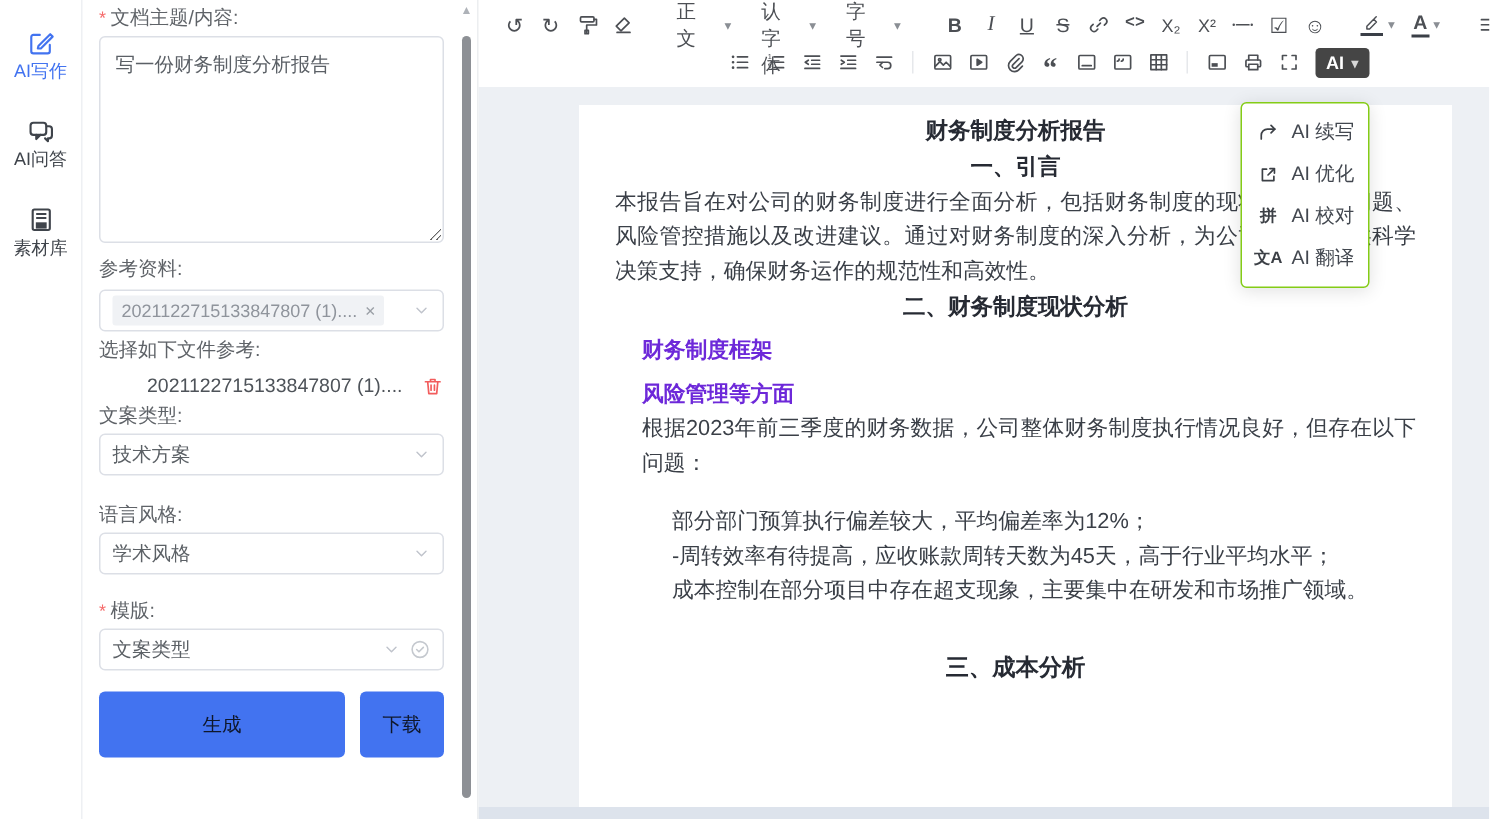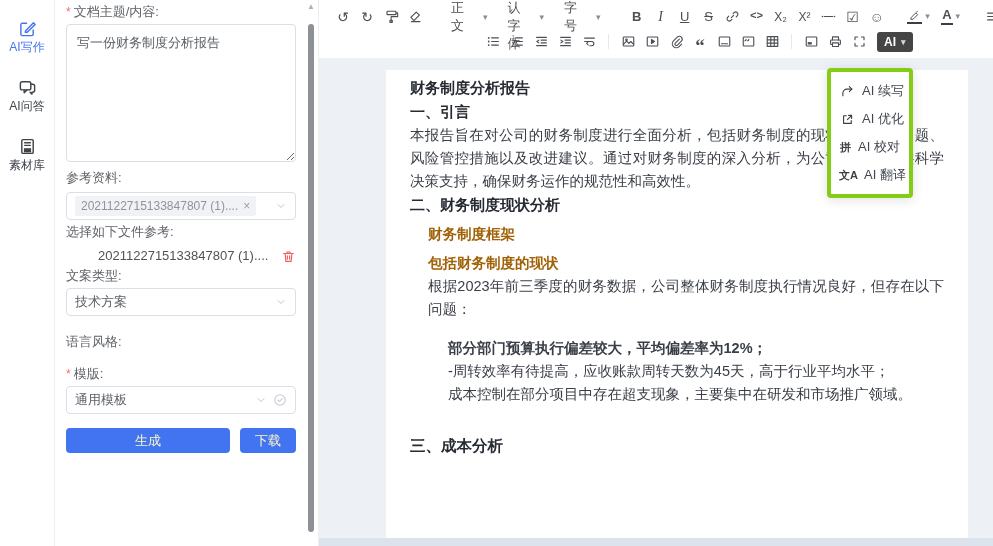--- a/index.html
+++ b/index.html
@@ -33,21 +33,21 @@
   .tag{background:#f0f2f5;border-radius:2px;padding:3px 6px;font-size:12px;color:#8f949c;
        display:inline-flex;align-items:center;gap:5px;max-width:185px;white-space:nowrap;}
   .tag .x{cursor:pointer;color:#9a9fa6;font-size:12px;}
   .file-group{font-size:13px;color:#4e5359;line-height:16px;padding-left:16px;}
   .file-row{display:flex;align-items:center;font-size:13px;color:#4e5359;line-height:20px;padding-left:32px;}
   .trash{margin-left:auto;color:#f25d5d;cursor:pointer;display:flex;}
   .trash svg{width:15px;height:15px;}
   .okcirc{margin-left:6px;color:#c5c9cf;display:flex;}
   .okcirc svg{width:14px;height:14px;}
   .btn-row{display:flex;gap:10px;margin-top:14px;}
-  .btn{background:#4273f0;color:#fef9c3;border:none;border-radius:4px;height:25px;font-size:13px;
+  .btn{background:#4273f0;color:#0f172a;border:none;border-radius:4px;height:44px;font-size:13px;
        cursor:pointer;font-family:inherit;}
   .btn.gen{flex:1;} .btn.dl{width:56px;}
 
   
   .pscroll{position:absolute;right:2px;top:2px;bottom:2px;width:10px;}
   .ps-up{color:#aeb2b8;font-size:8px;text-align:center;line-height:10px;}
   .ps-thumb{position:absolute;top:22px;left:2px;width:6px;height:508px;background:#8d9095;border-radius:3px;cursor:pointer;}
 
   
   .editor{position:absolute;left:318px;top:0;right:0;bottom:0;background:#fff;border-left:1px solid #eceef0;}
@@ -69,31 +69,31 @@
   .hl-glyph svg{width:13px;height:13px;}
   .q-glyph{font-family:"Liberation Serif",serif;font-size:19px;font-weight:bold;line-height:0.4;margin-top:8px;}
   .code-glyph{font-family:"Liberation Mono",monospace;font-size:11px;font-weight:bold;}
   .small-glyph{font-size:12px;}
 
   
   .content{position:absolute;left:0;top:58px;right:0;bottom:0;background:#edf0f4;overflow:hidden;}
   .page{margin:12px 26px 0 67px;width:582px;min-height:560px;background:#fff;
         padding:6px 24px 20px 24px;box-sizing:border-box;font-size:14.5px;color:#3a3f47;
         line-height:23px;text-align:justify;}
-  .b-h1,.b-h,.b-h2{font-weight:bold;color:#262a33;font-size:15px;line-height:24px;text-align:left;}
+  .b-h1,.b-h,.b-h2{font-weight:bold;color:#262a33;font-size:15px;line-height:24px;text-align:center;}
   .b-h2{margin-top:28px;font-size:15.5px;}
-  .b-sh,.b-sh2{font-weight:bold;color:#a16207;padding-left:18px;line-height:24px;margin-top:5px;text-align:left;}
+  .b-sh,.b-sh2{font-weight:bold;color:#6d28d9;padding-left:18px;line-height:24px;margin-top:5px;text-align:left;}
   .b-p{}
   .b-p1{padding-left:18px;}
-  .b-li{padding-left:38px;margin-top:16px;text-align:left;font-weight:bold;}
+  .b-li{padding-left:38px;margin-top:16px;text-align:left;}
   .b-li2{padding-left:38px;text-align:left;}
   .hbar{position:absolute;left:0;right:0;bottom:0;height:8px;background:#dde3ec;cursor:pointer;}
 
   
-  .ai-menu{position:absolute;left:508px;top:68px;width:86px;background:#fff;border:4px solid #84cc16;
+  .ai-menu{position:absolute;left:508px;top:68px;width:86px;background:#fff;border:1px solid #84cc16;
            border-radius:4px;box-shadow:0 2px 12px rgba(0,0,0,.12);padding:5px 0;z-index:10;box-sizing:border-box;}
   .ai-mi{display:flex;align-items:center;gap:7px;padding:6px 9px;font-size:13px;color:#42474f;
          cursor:pointer;white-space:nowrap;line-height:16px;}
   .ai-mi .mi-ic{width:17px;display:flex;justify-content:center;align-items:center;color:#3c4046;}
   .ai-mi .mi-ic svg{width:15px;height:15px;}
   .zh-ic{font-size:11px;font-weight:bold;color:#3c4046;line-height:1;}
 </style>
 </head>
 <body>
 
@@ -174,27 +174,35 @@
       <span class="chev">
         <svg viewBox="0 0 20 20" fill="none" stroke="currentColor" stroke-width="1.6" stroke-linecap="round" stroke-linejoin="round">
             <path d="M5 7.5l5 5 5-5"></path>
           </svg>
       </span>
     </div>
 
     <div class="flabel mt18">
       <span>语言风格:</span>
     </div>
+    <div class="select mt4">
+      <span>学术风格</span>
+      <span class="chev">
+        <svg viewBox="0 0 20 20" fill="none" stroke="currentColor" stroke-width="1.6" stroke-linecap="round" stroke-linejoin="round">
+            <path d="M5 7.5l5 5 5-5"></path>
+          </svg>
+      </span>
+    </div>
 
     <div class="flabel mt16">
       <span class="req">*</span>
       <span>模版:</span>
     </div>
     <div class="select mt4">
-      <span>通用模板</span>
+      <span>文案类型</span>
       <span class="chev">
         <svg viewBox="0 0 20 20" fill="none" stroke="currentColor" stroke-width="1.6" stroke-linecap="round" stroke-linejoin="round">
             <path d="M5 7.5l5 5 5-5"></path>
           </svg>
       </span>
       <span class="okcirc">
         <svg viewBox="0 0 20 20" fill="none" stroke="currentColor" stroke-width="1.5" stroke-linecap="round" stroke-linejoin="round">
             <circle cx="10" cy="10" r="7.5"></circle>
             <path d="M6.8 10l2.2 2.2 4.2-4.2"></path>
           </svg>
@@ -401,21 +409,21 @@
         </div>
       </div>
 
     <div class="content">
       <div class="page" id="page">
           <div class="b-h1">财务制度分析报告</div>
           <div class="b-h">一、引言</div>
           <div class="b-p">本报告旨在对公司的财务制度进行全面分析，包括财务制度的现状、存在的问题、风险管控措施以及改进建议。通过对财务制度的深入分析，为公司管理层提供科学决策支持，确保财务运作的规范性和高效性。</div>
           <div class="b-h">二、财务制度现状分析</div>
           <div class="b-sh">财务制度框架</div>
-          <div class="b-sh">包括财务制度的现状</div>
+          <div class="b-sh">风险管理等方面</div>
           <div class="b-p1">根据2023年前三季度的财务数据，公司整体财务制度执行情况良好，但存在以下问题：</div>
           <div class="b-li">部分部门预算执行偏差较大，平均偏差率为12%；</div>
           <div class="b-li2">-周转效率有待提高，应收账款周转天数为45天，高于行业平均水平；</div>
           <div class="b-li2">成本控制在部分项目中存在超支现象，主要集中在研发和市场推广领域。</div>
           <div class="b-h2">三、成本分析</div>
         </div>
       <div class="hbar"></div>
     </div>
 
     <div class="ai-menu" id="aimenu">

